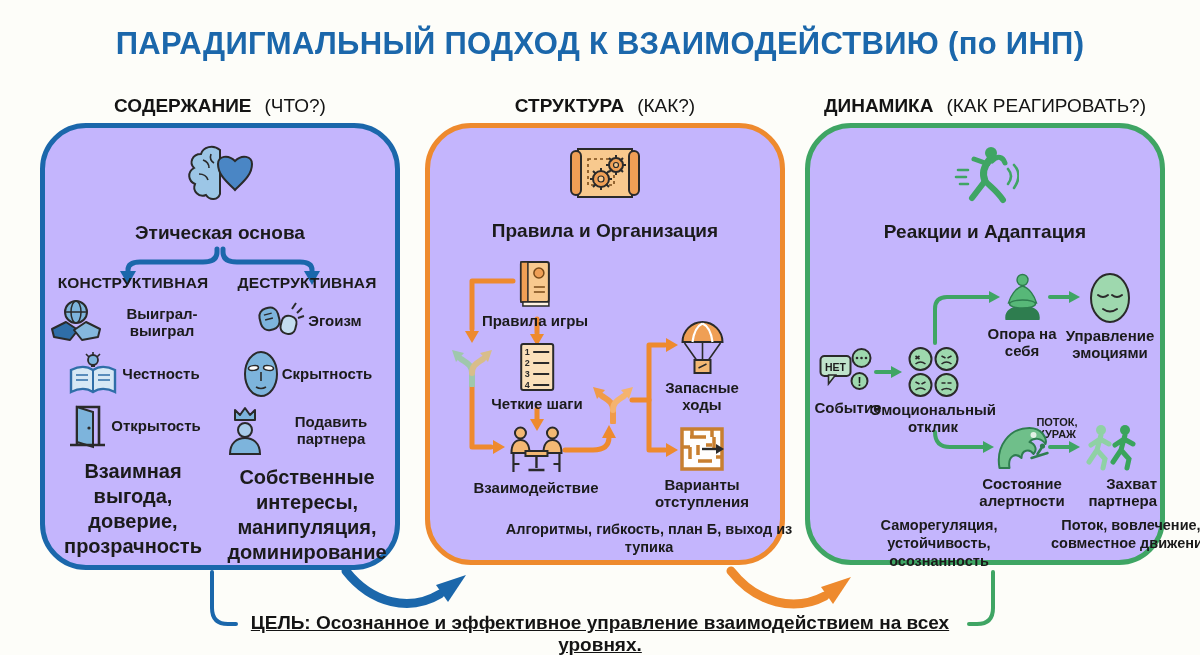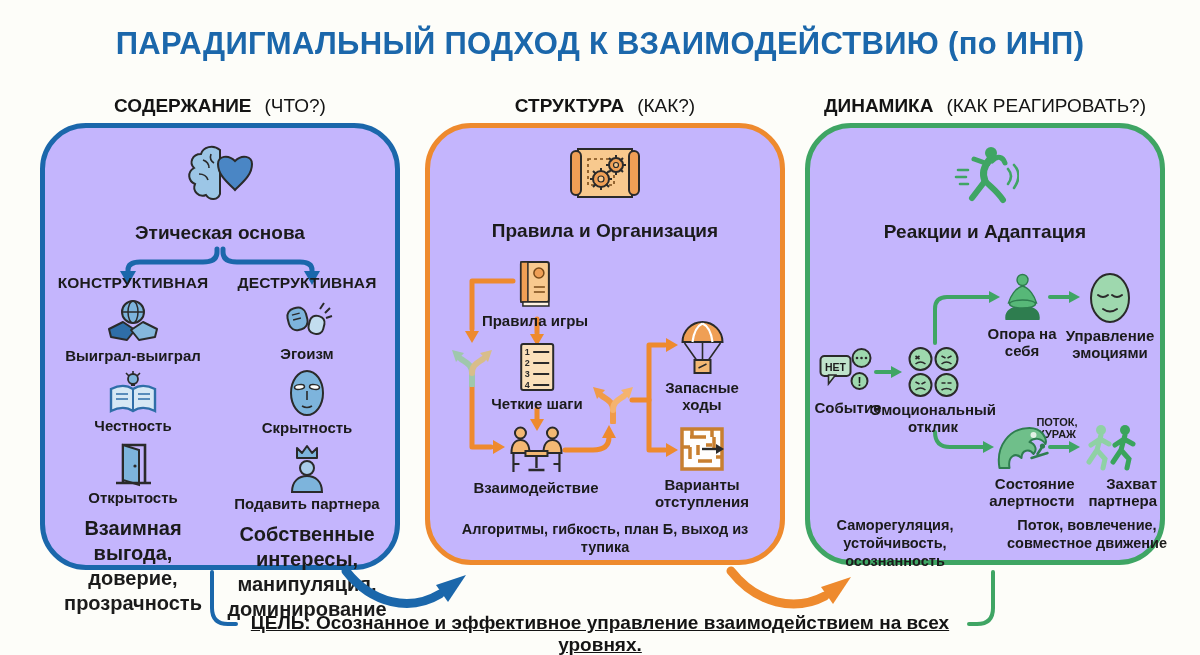--- a/index.html
+++ b/index.html
@@ -16,29 +16,29 @@
   .panel-structure{left:425px;height:442px;border-color:#ee8a2e;}
   .panel-dynamics{left:805px;height:442px;border-color:#3fa564;}
   .panel-icon{position:absolute;left:50%;transform:translateX(-50%);}
   .panel-title{position:absolute;left:0;width:100%;text-align:center;font-size:19px;font-weight:700;}
   svg{display:block;}
   
   .p1-col{position:absolute;width:170px;display:flex;flex-direction:column;align-items:center;top:146px;}
   .p1-col.left{left:3px;}
   .p1-col.right{left:177px;}
   .branch-label{font-size:15.5px;font-weight:800;letter-spacing:.2px;}
-  .p1-item{margin-top:7px;display:flex;flex-direction:column;align-items:center;gap:2px;}
+  .p1-item{margin-top:7px;display:flex;flex-direction:row;align-items:center;gap:2px;}
   .lbl{font-weight:700;font-size:15px;text-align:center;line-height:1.14;}
   .summary{margin-top:10px;font-size:20px;font-weight:700;text-align:center;line-height:1.25;}
   
   .node{position:absolute;display:flex;flex-direction:column;align-items:center;gap:3px;transform:translateX(-50%);}
   .overlay{position:absolute;left:0;top:0;pointer-events:none;}
-  .w70{width:70px;} .w85{width:85px;} .w90{width:90px;text-align:right;} .w105{width:105px;text-align:right;} .w110{width:110px;} .w125{width:125px;} .w150{width:150px;} .w160{width:160px;} .w190{width:190px;}
+  .w70{width:70px;} .w85{width:85px;} .w90{width:90px;text-align:right;} .w105{width:105px;} .w110{width:110px;} .w125{width:125px;} .w150{width:150px;} .w160{width:160px;} .w190{width:190px;}
   .flow-note{position:absolute;transform:translateX(-50%);font-size:11px;font-weight:800;text-align:center;line-height:1.1;}
-  .p-summary{position:absolute;font-size:14.5px;font-weight:700;text-align:center;line-height:1.25;}
+  .p-summary{position:absolute;font-size:14.5px;font-weight:700;text-align:center;line-height:1.25;margin-left:44px;}
   .goal-text{position:absolute;top:612px;left:220px;width:760px;text-align:center;font-size:19px;font-weight:700;color:#141414;text-decoration:underline;}
 </style>
 </head>
 <body>
 
 <div class="page">
 
   <div class="main-title">ПАРАДИГМАЛЬНЫЙ ПОДХОД К ВЗАИМОДЕЙСТВИЮ (по ИНП)</div>
 
   <div class="col-header hdr-content">

